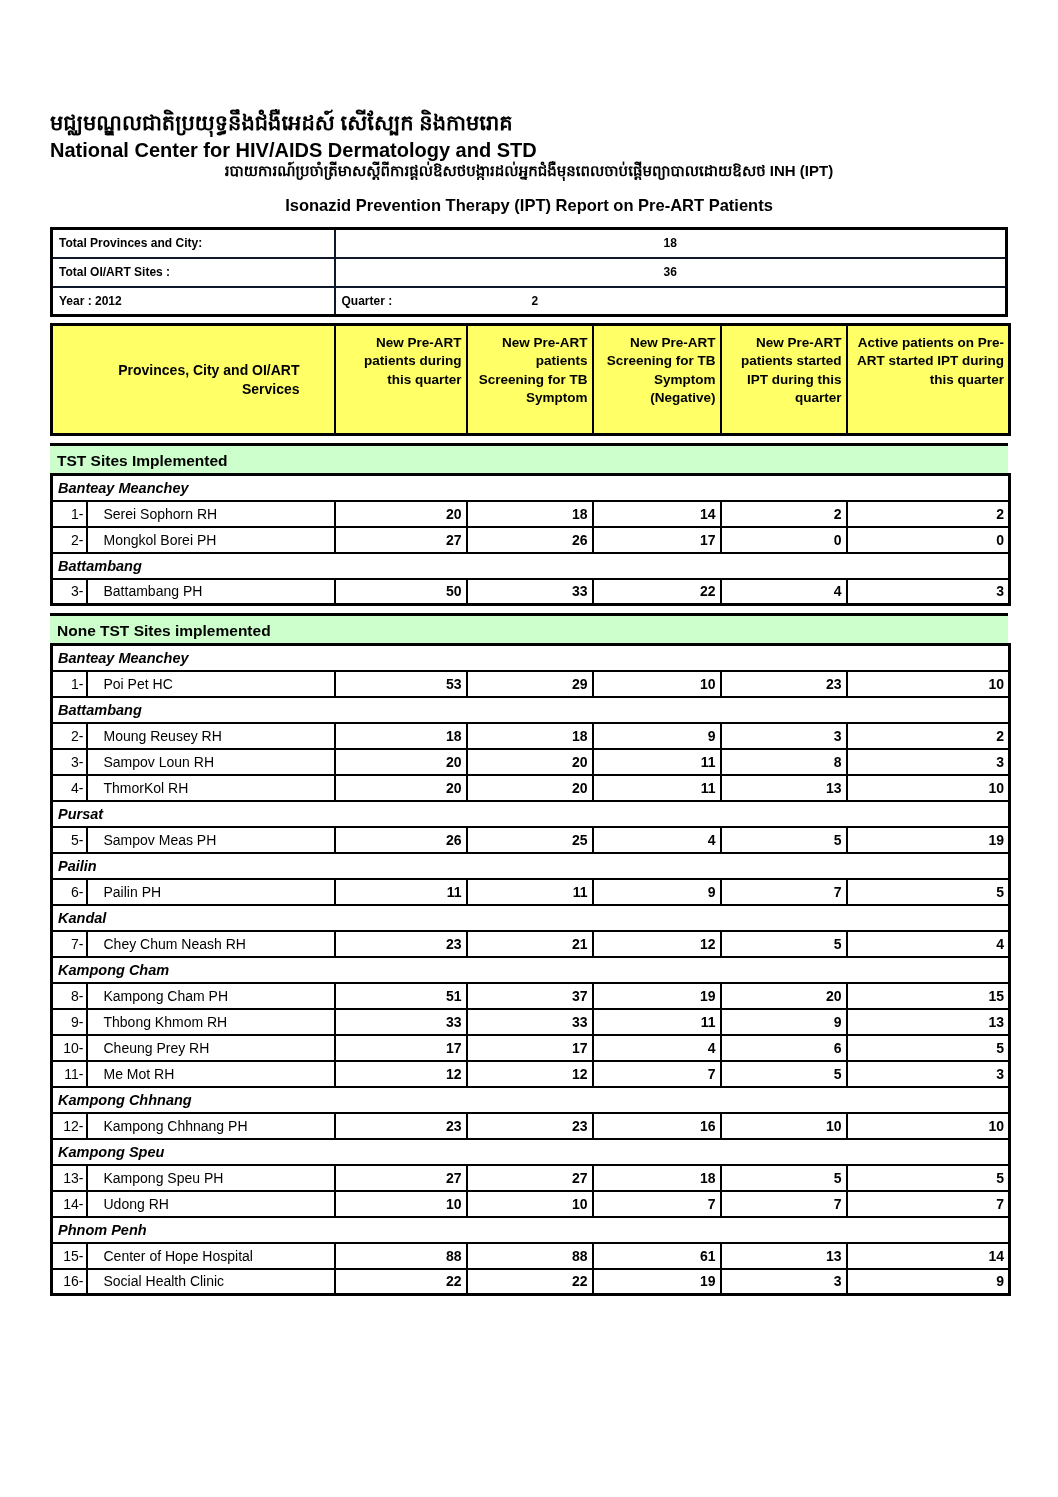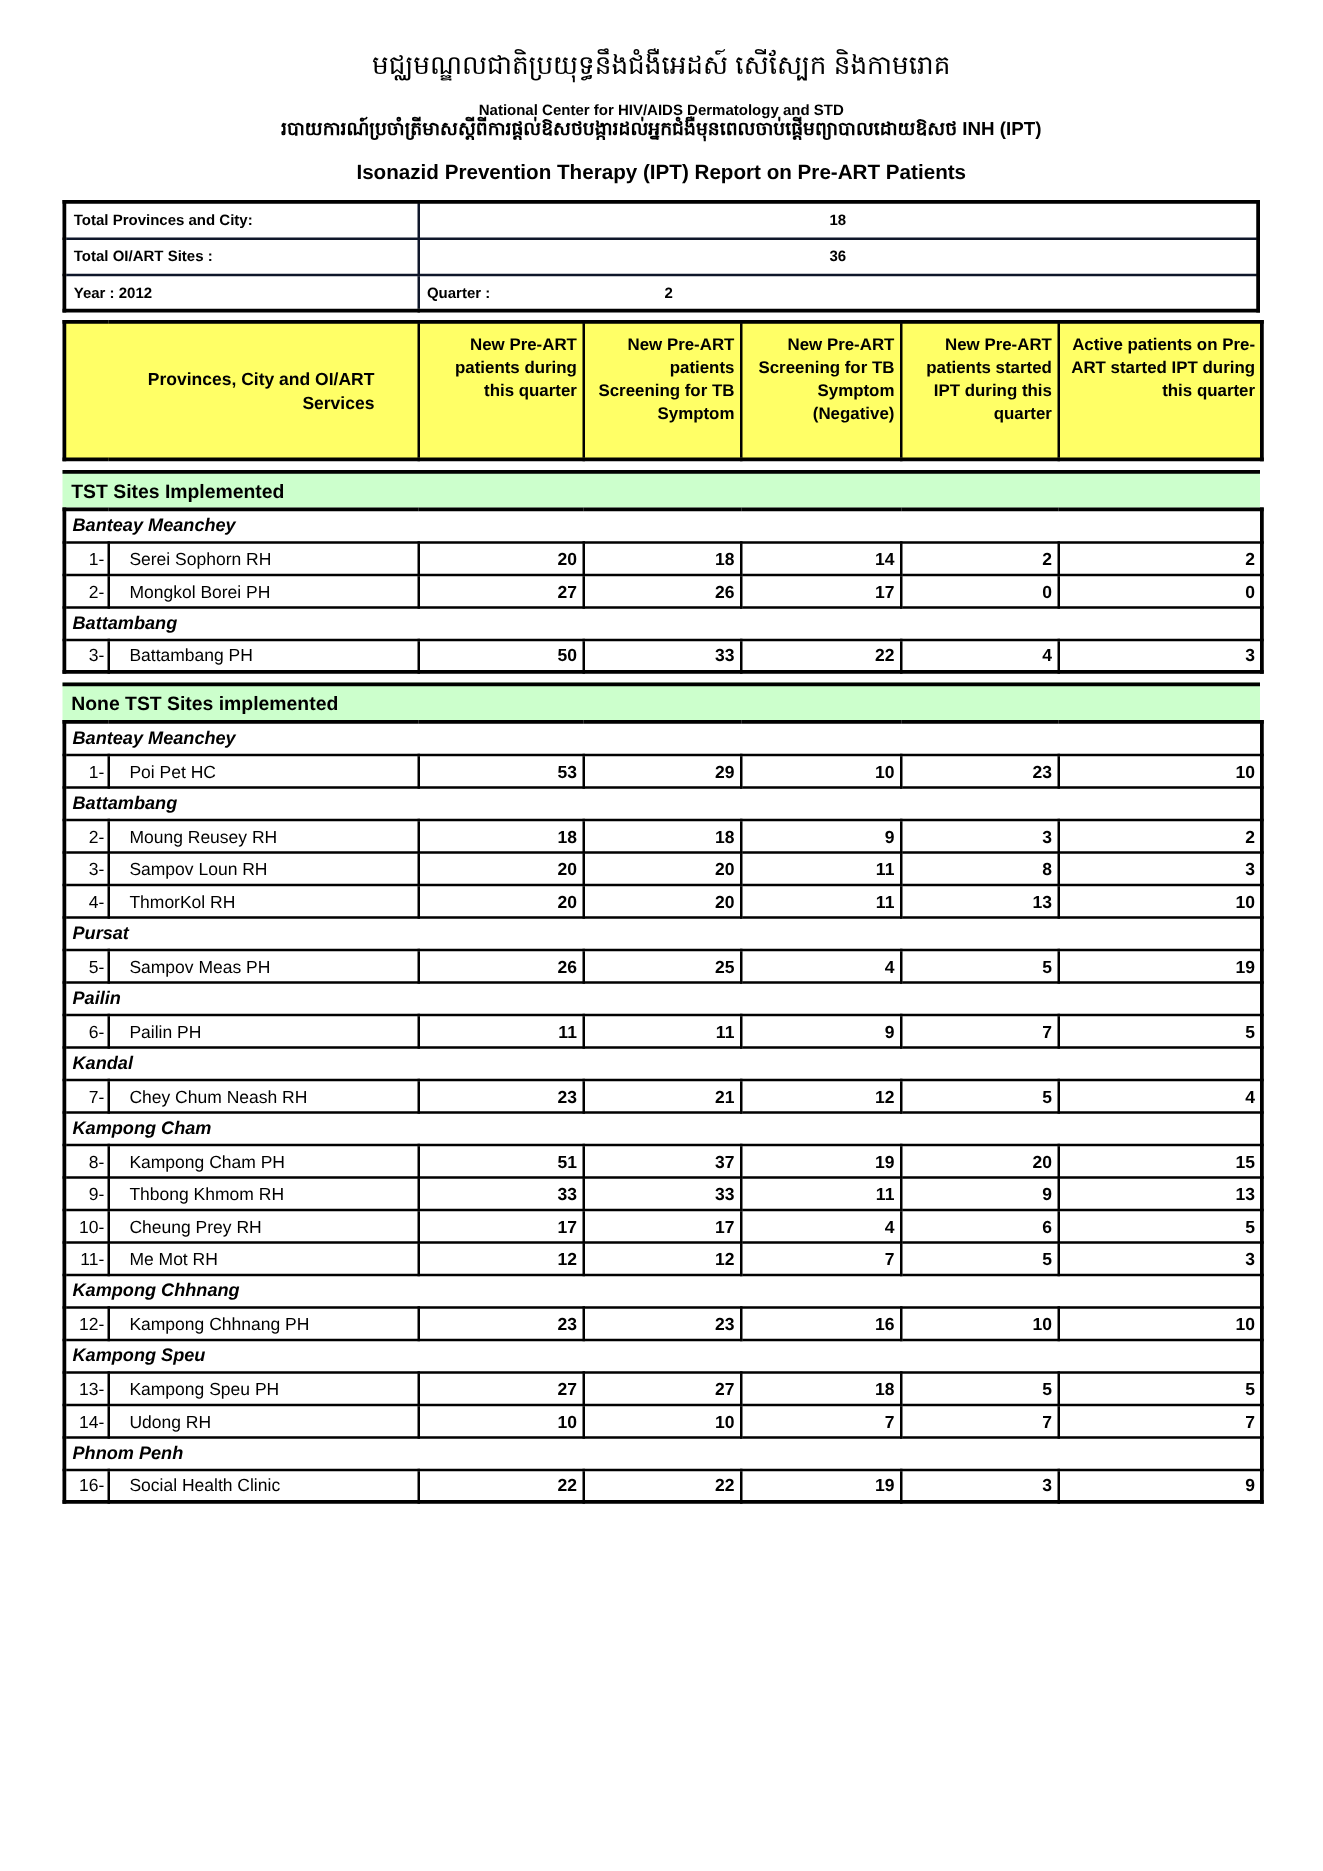--- a/index.html
+++ b/index.html
@@ -4,22 +4,22 @@
 <style>
   * { box-sizing: border-box; }
   html,body { margin:0; padding:0; }
   body {
     width:1058px; height:1497px; background:#ffffff; overflow:hidden;
     font-family:"Liberation Sans", sans-serif; color:#000;
   }
   .page { position:relative; width:1058px; height:1497px; }
   .content { position:absolute; left:50px; top:0; width:958px; }
 
-  .khmer-title { margin-top:40px; text-align:center; font-weight:normal; font-size:21px; line-height:1.2; }
-  .org-en      { margin-top:16px; text-align:center; font-weight:bold; font-size:12px; }
+  .khmer-title { margin-top:110px; font-weight:bold; font-size:21px; line-height:1.2; }
+  .org-en      { margin-top:4px; font-weight:bold; font-size:20px; }
   .khmer-sub   { text-align:center; font-weight:bold; font-size:15px; line-height:1.2; }
   .title-en    { margin-top:16px; text-align:center; font-weight:bold; font-size:16.5px; }
 
   table { border-collapse:collapse; width:958px; table-layout:fixed; }
 
   .info { margin-top:12px; border:3px solid #000; }
   .info td { border:2px solid #0f172a; height:29px; padding:0 6px; font-size:12px; font-weight:bold; vertical-align:middle; }
   .info td.val { text-align:center; }
   .qlabel { display:inline-block; width:190px; }
 
@@ -311,20 +311,29 @@
               <td class="num">10</td>
               <td class="num">10</td>
               <td class="num">7</td>
               <td class="num">7</td>
               <td class="num">7</td>
             </tr>
             <tr>
               <td class="prov" colspan="7">Phnom Penh</td>
             </tr>
             <tr>
+              <td class="no">15-</td>
+              <td class="site">Center of Hope Hospital</td>
+              <td class="num">88</td>
+              <td class="num">88</td>
+              <td class="num">61</td>
+              <td class="num">13</td>
+              <td class="num">14</td>
+            </tr>
+            <tr>
               <td class="no">16-</td>
               <td class="site">Social Health Clinic</td>
               <td class="num">22</td>
               <td class="num">22</td>
               <td class="num">19</td>
               <td class="num">3</td>
               <td class="num">9</td>
             </tr>
           </tbody>
         </table>

